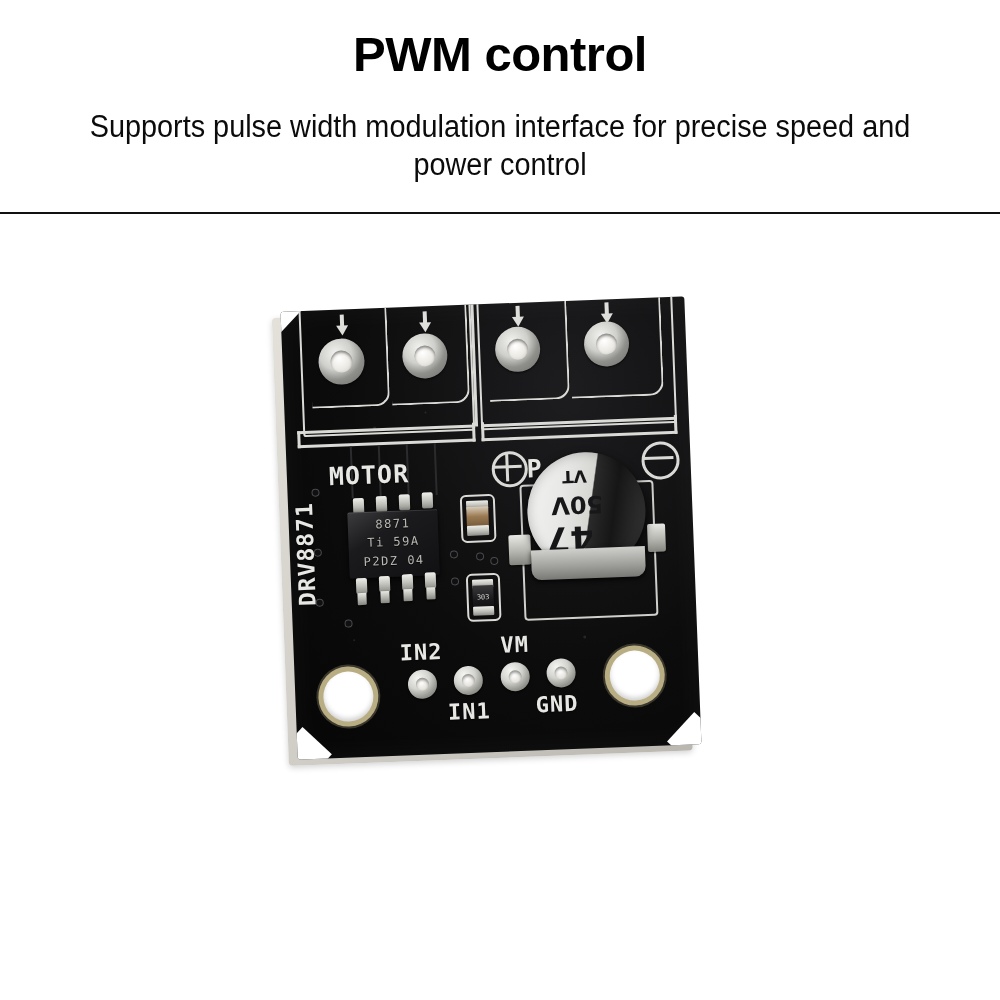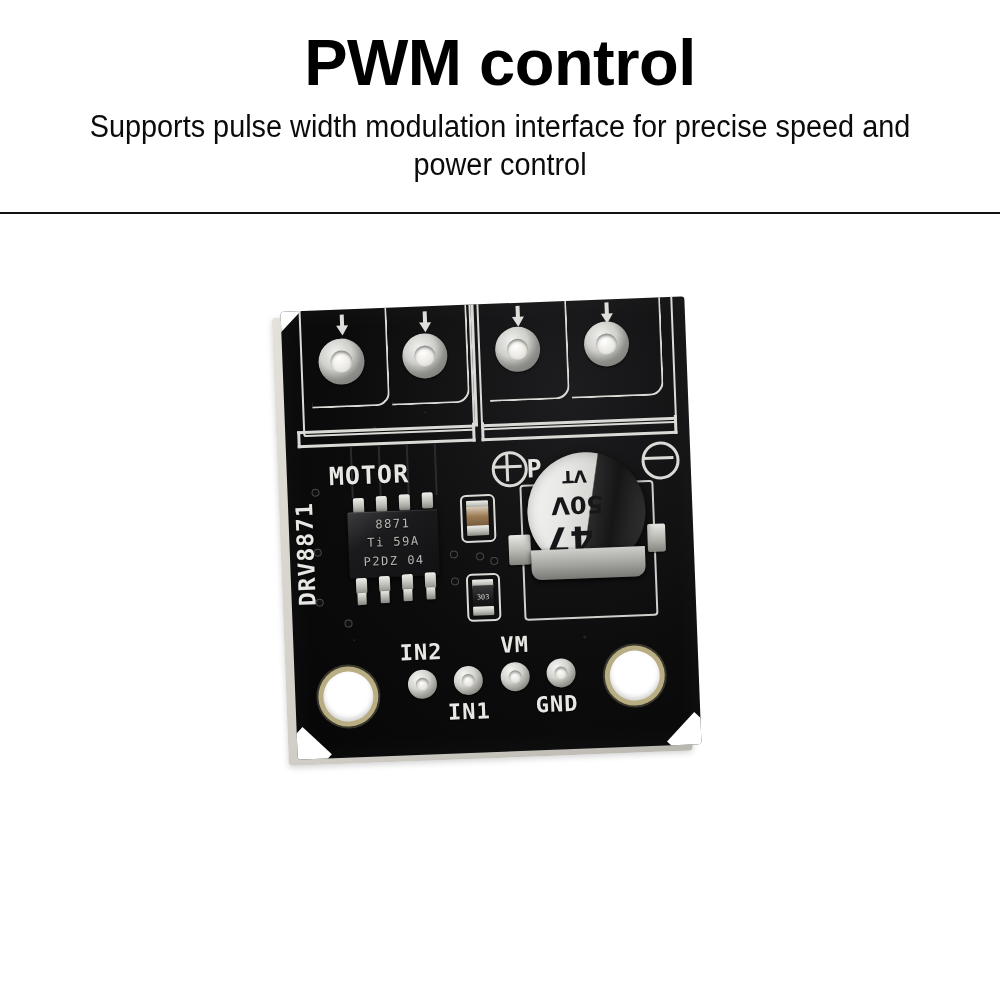--- a/index.html
+++ b/index.html
@@ -22,21 +22,21 @@
     top: 0;
     width: 1000px;
     height: 214px;
     background: #ffffff;
   }
   .title {
     position: absolute;
     left: 0; top: 28px;
     width: 1000px;
     text-align: center;
-    font-size: 65px;
+    font-size: 49px;
     font-weight: bold;
     color: #000000;
     letter-spacing: -0.5px;
     line-height: 1.08;
   }
   .subtitle {
     position: absolute;
     left: 50px; top: 108px;
     width: 900px;
     text-align: center;

